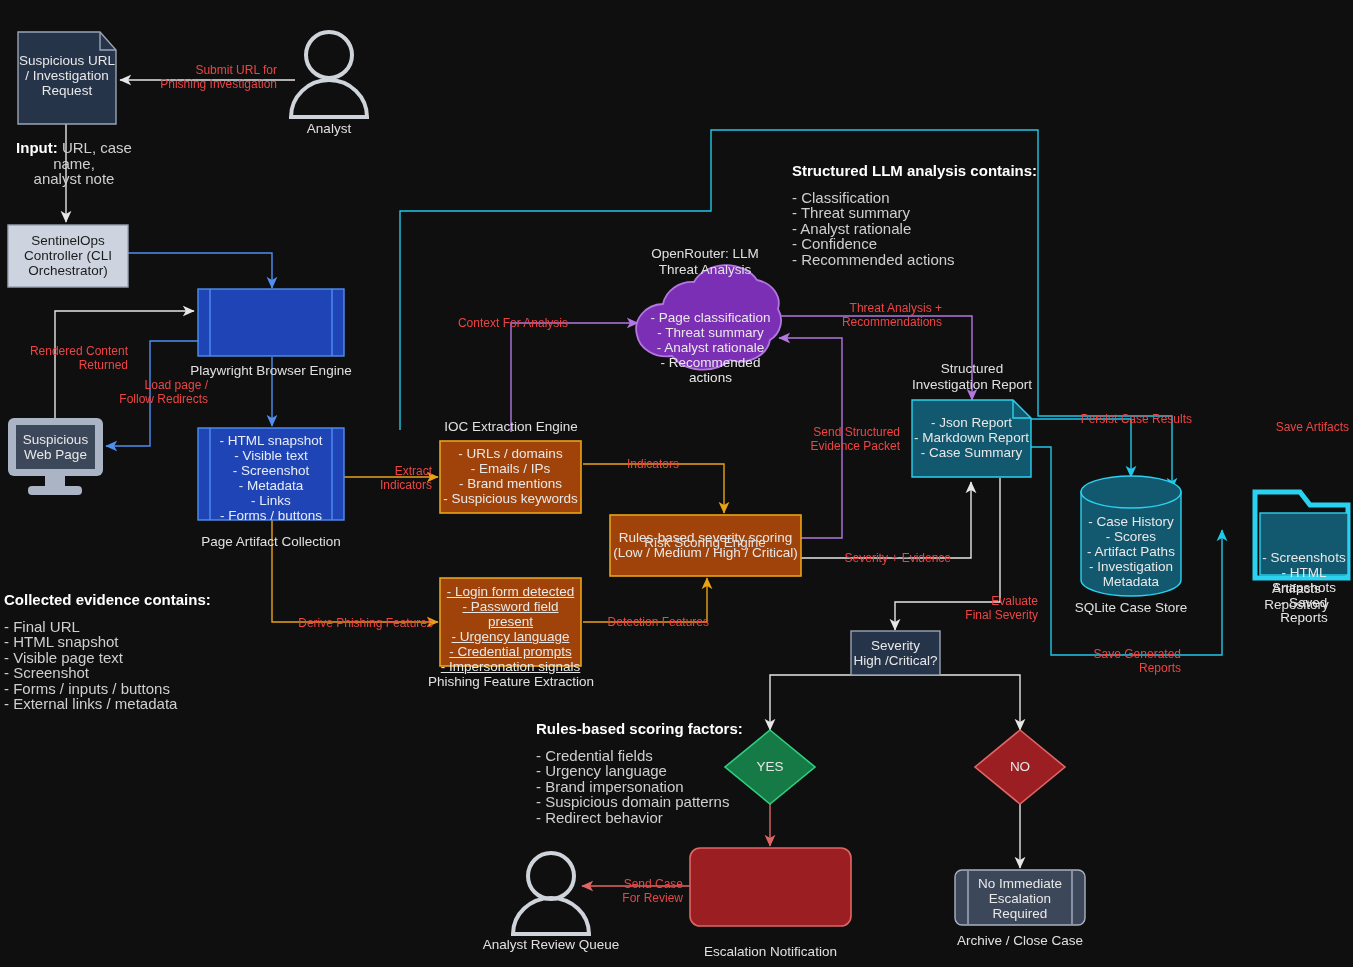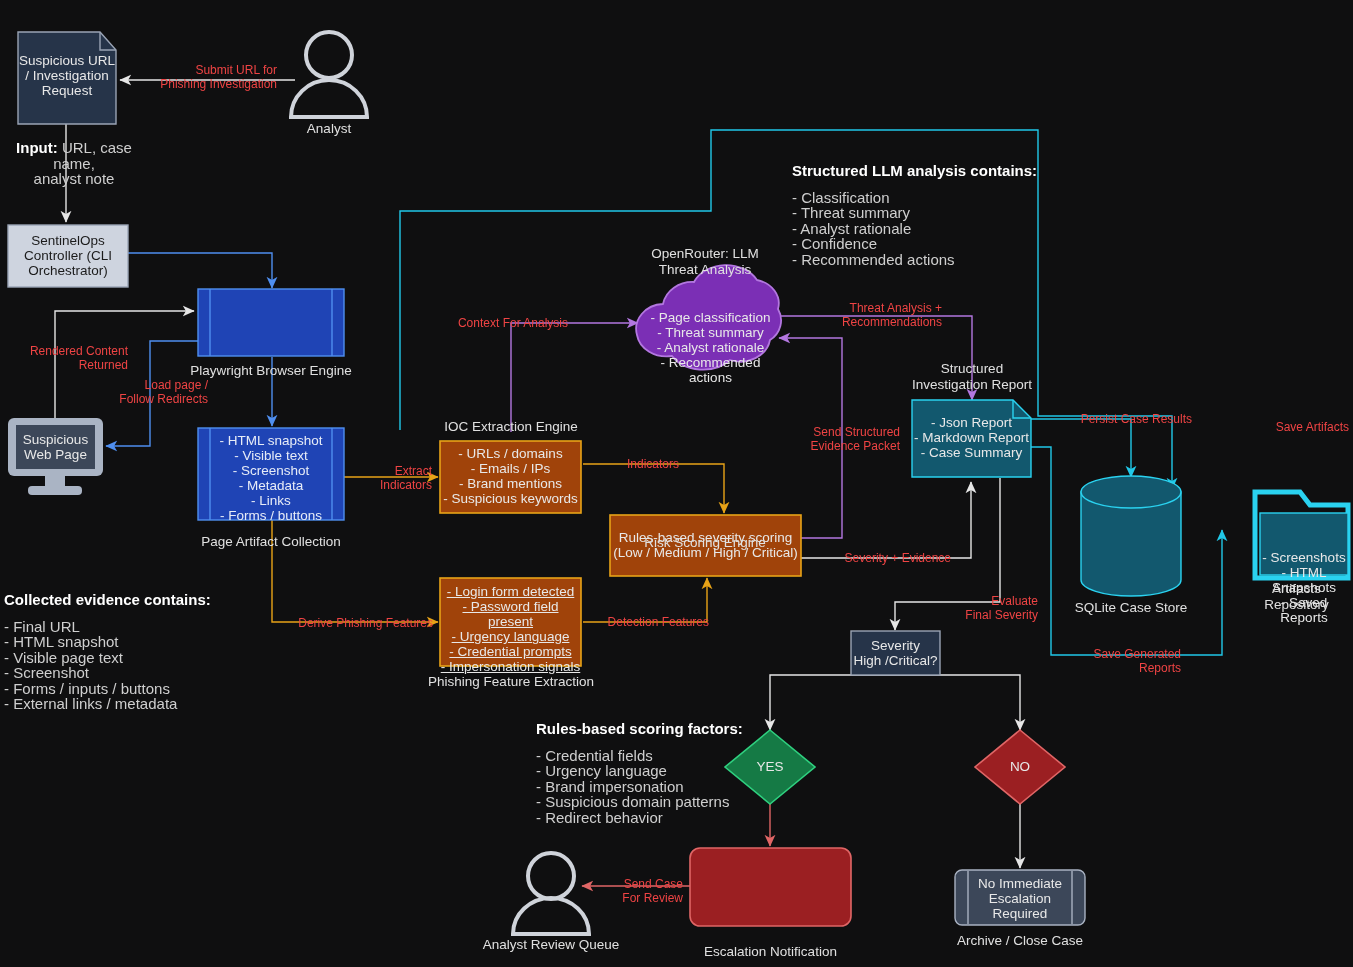--- a/index.html
+++ b/index.html
@@ -229,20 +229,25 @@
 - Recommended actions</div>
 <div class="capt" style="left:625px;top:246px;width:160px;white-space:pre-line;">OpenRouter: LLM
 Threat Analysis</div>
 
 <div class="nodeText" style="left:912px;top:415px;width:119px;white-space:pre-line;">- Json Report
 - Markdown Report
 - Case Summary</div>
 <div class="capt" style="left:897px;top:361px;width:150px;white-space:pre-line;">Structured
 Investigation Report</div>
 
+<div class="nodeText" style="left:1081px;top:514px;width:100px;white-space:pre-line;">- Case History
+- Scores
+- Artifact Paths
+- Investigation
+Metadata</div>
 <div class="capt" style="left:1061px;top:600px;width:140px;">SQLite Case Store</div>
 
 <div class="nodeText" style="left:1258px;top:550px;width:92px;white-space:pre-line;">- Screenshots
 - HTML Snapshots
 - Saved Reports</div>
 <div class="capt" style="left:1240px;top:581px;width:113px;">Artifacts Repository</div>
 
 <div class="nodeText" style="left:851px;top:638px;width:89px;white-space:pre-line;">Severity
 High /Critical?</div>
 

